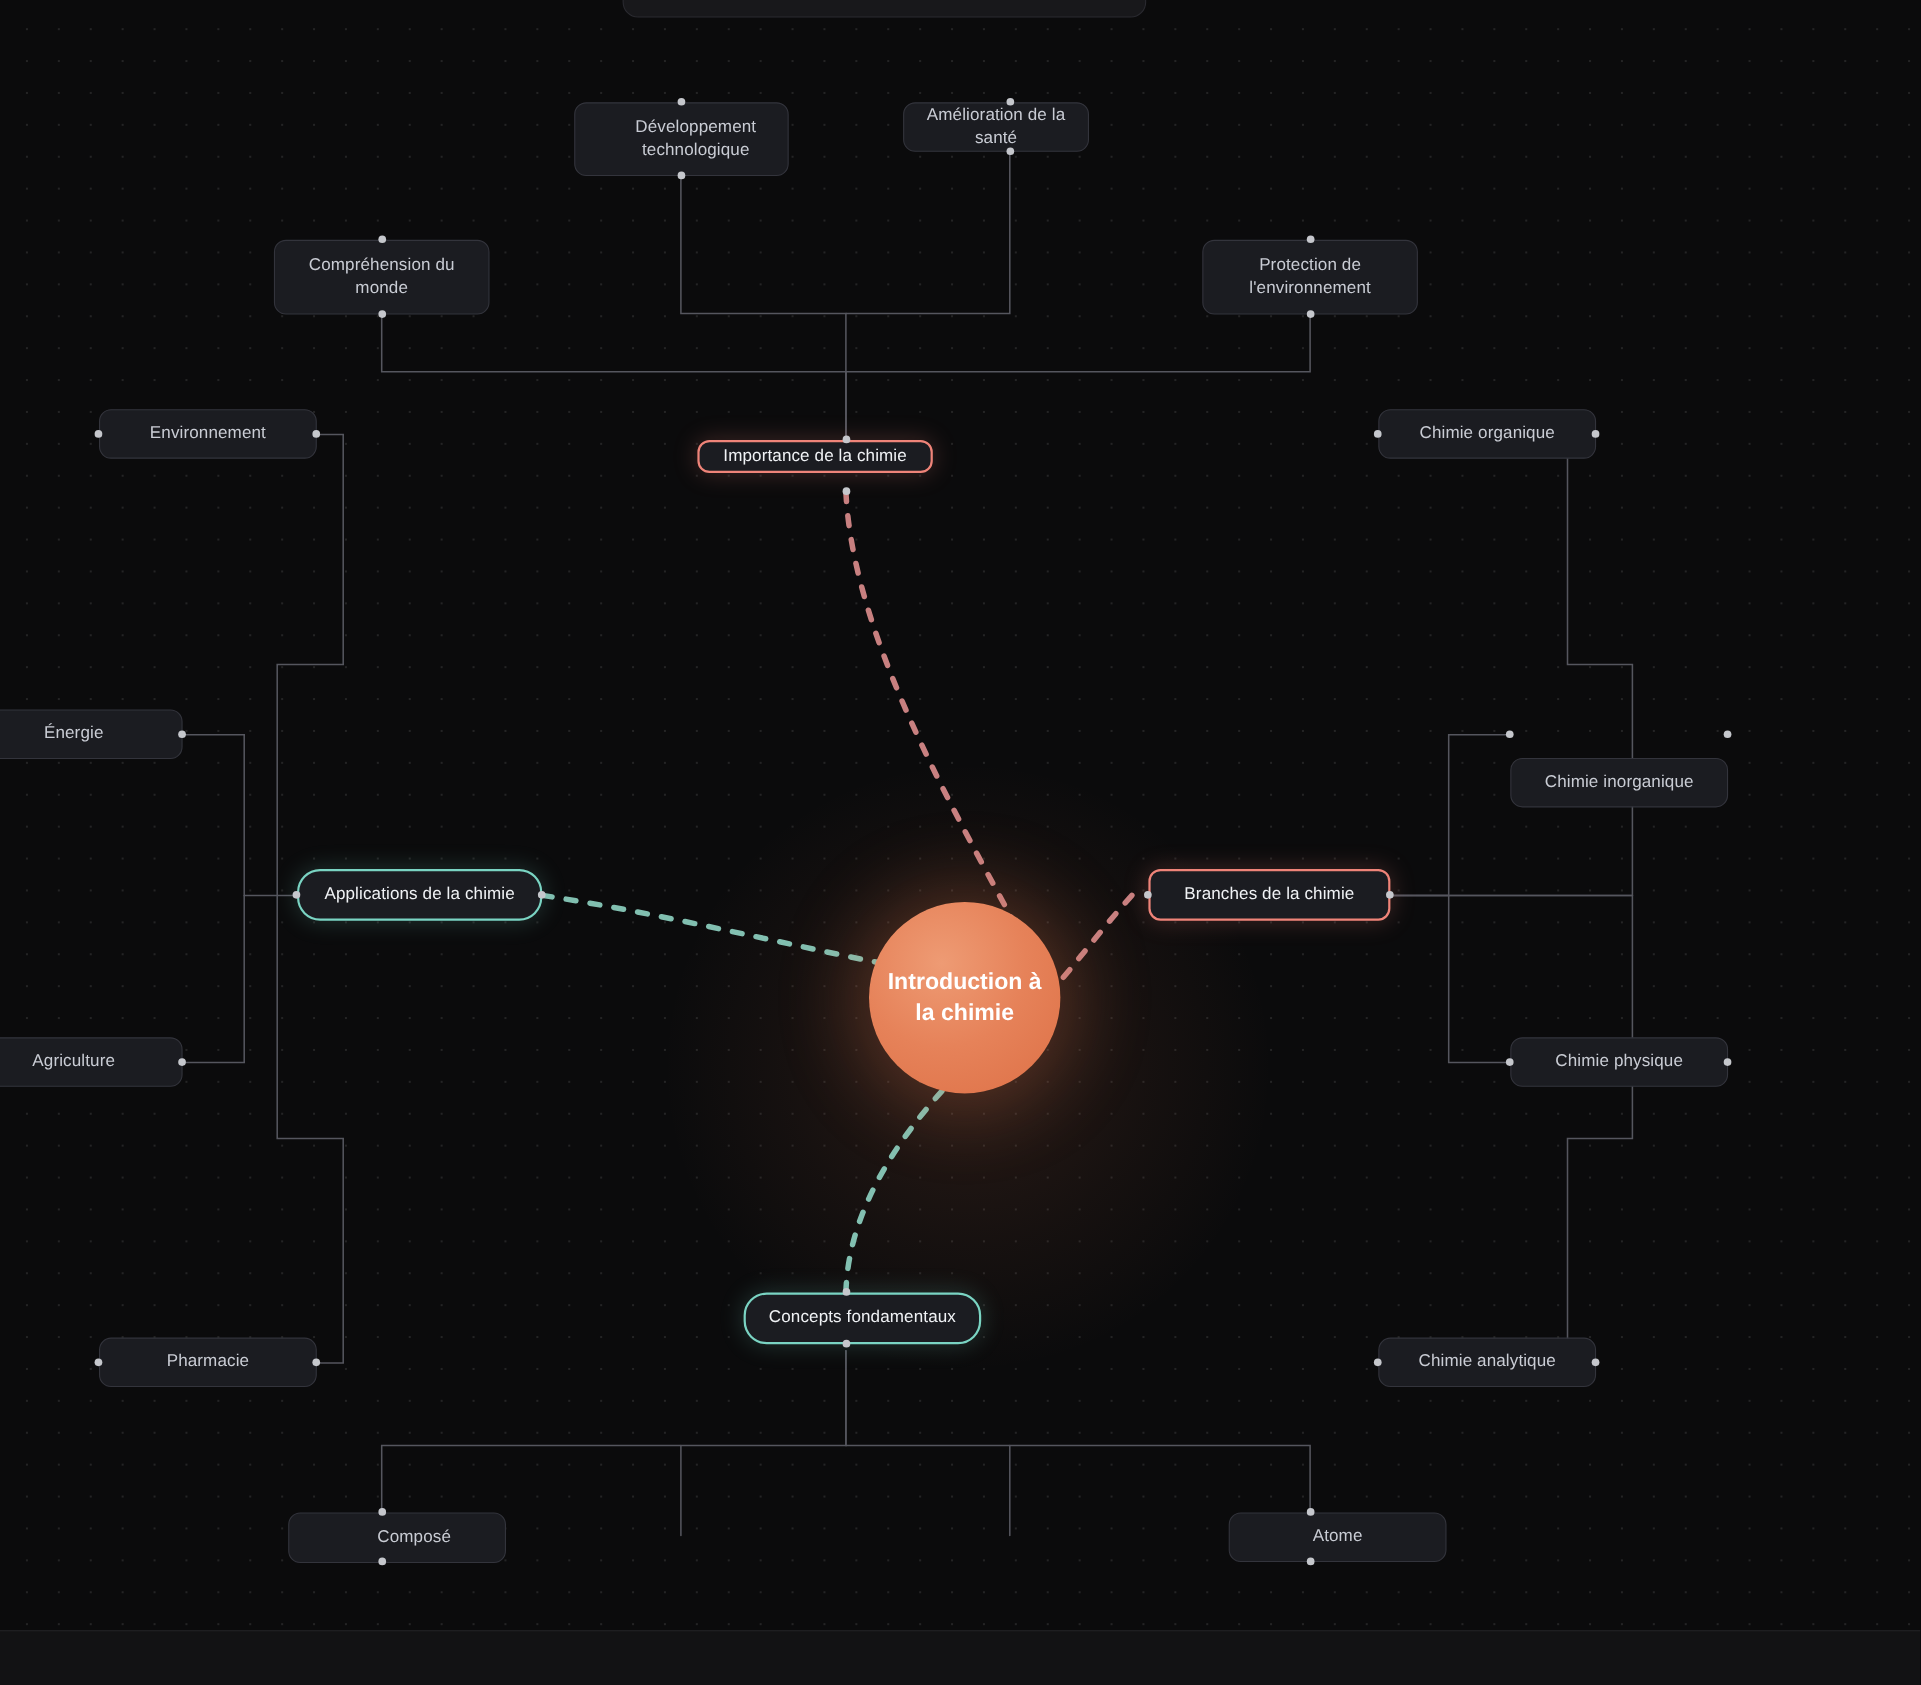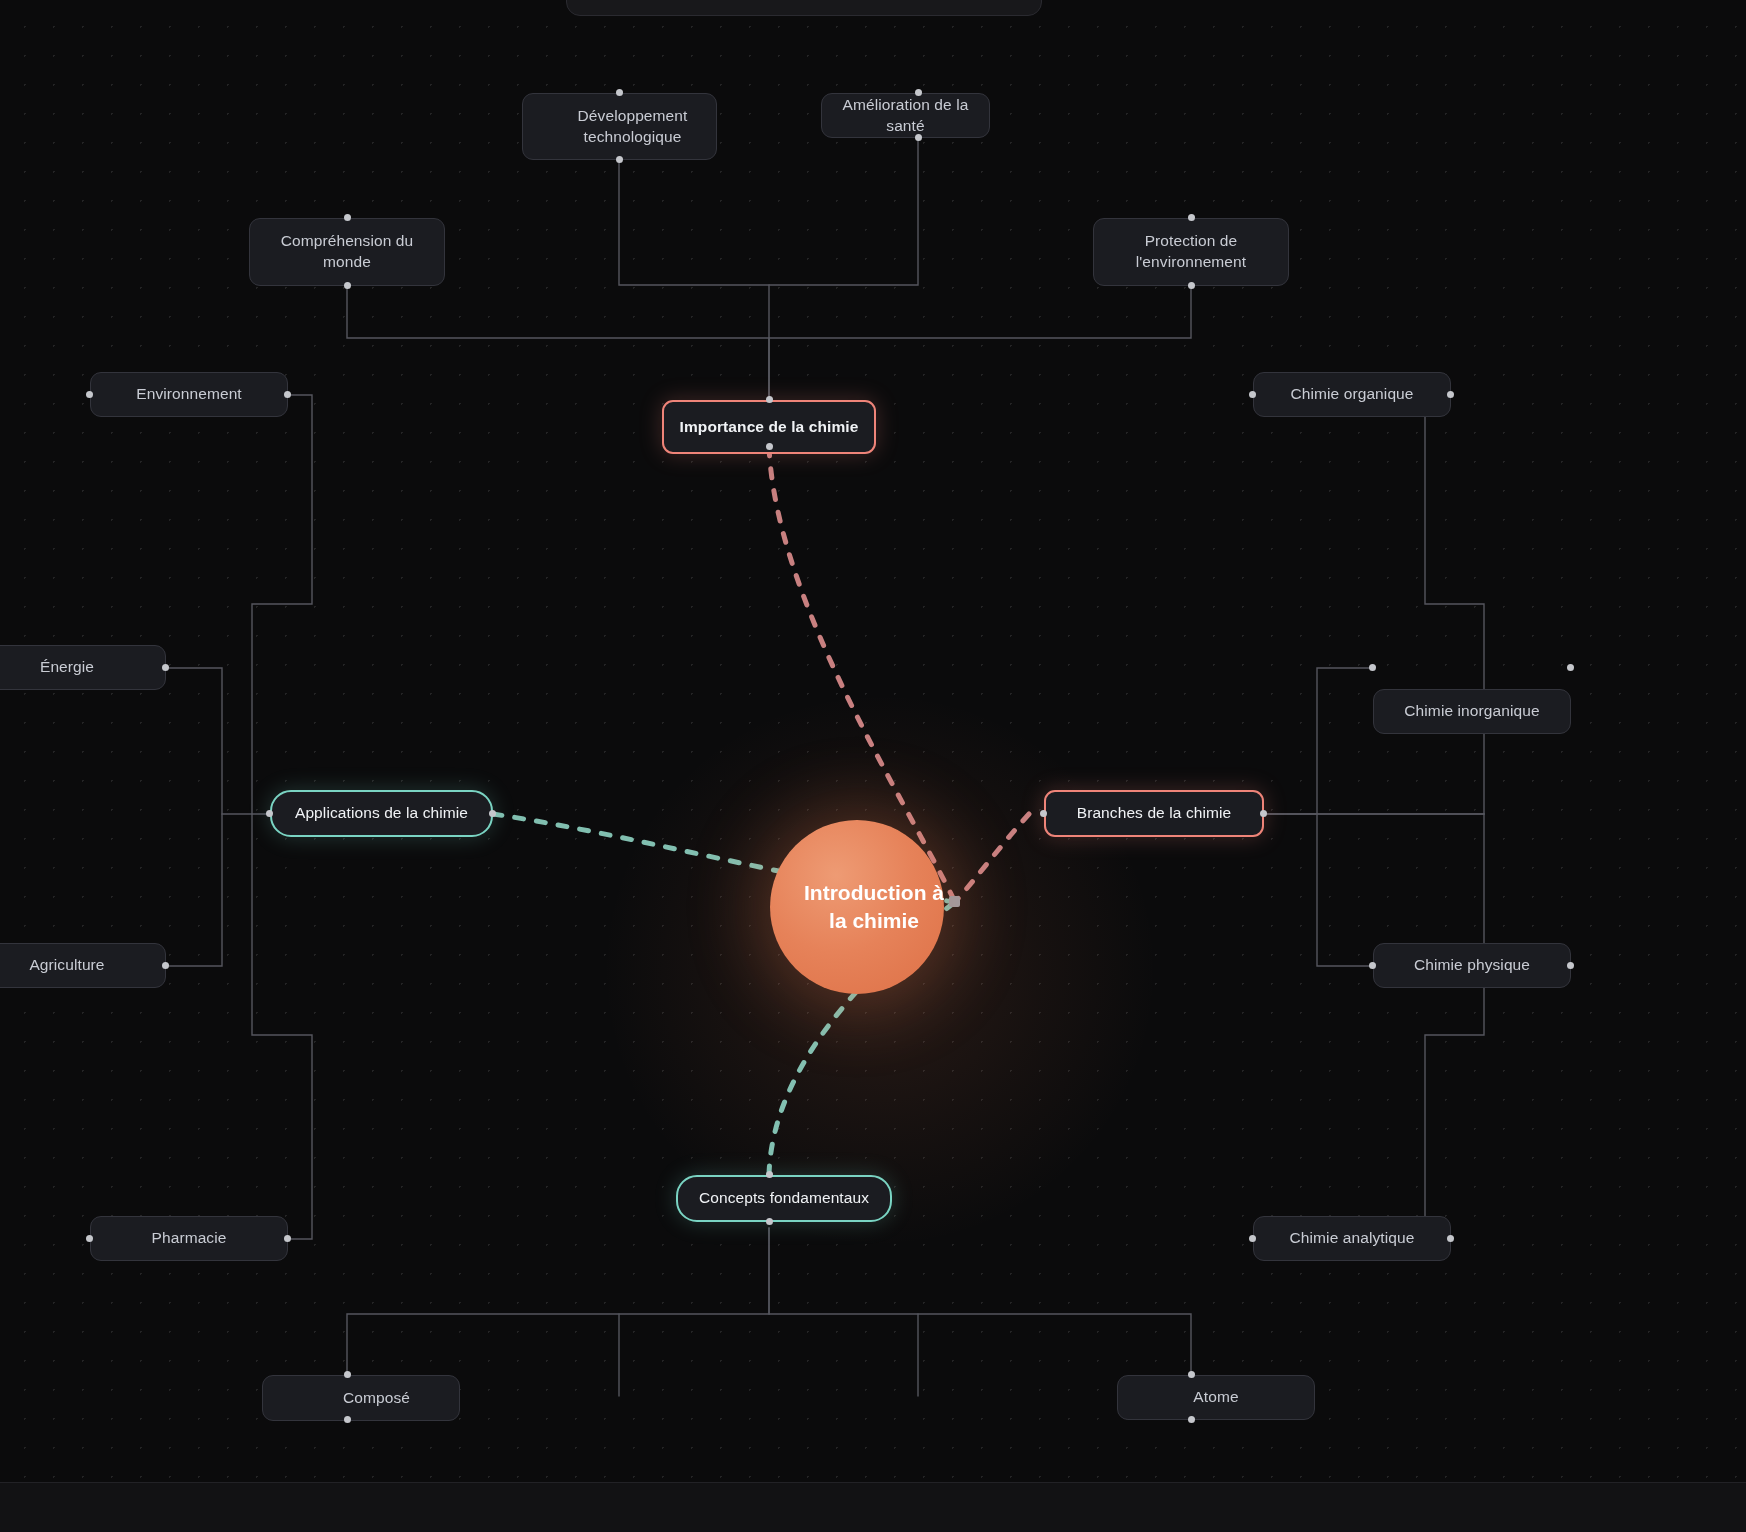--- a/index.html
+++ b/index.html
@@ -85,31 +85,31 @@
   }
   .node.accent-teal {
     border-color: #7ad4c3;
     box-shadow: 0 0 22px 1px rgba(122,212,195,0.20);
     border-radius: 21px;
   }
 
   
   #root-node {
     position: absolute;
-    left: 770px; top: 820px;
+    left: 790px; top: 820px;
     width: 174px; height: 174px;
     border-radius: 50%;
     background: radial-gradient(circle at 38% 32%, #ee9b74 0%, #e68259 48%, #dd7046 100%);
     color: #ffffff;
     font-size: 21px;
     font-weight: bold;
     line-height: 1.32;
     display: flex;
     align-items: center;
-    justify-content: flex-end;
+    justify-content: center;
     text-align: center;
     box-shadow: 0 0 70px 14px rgba(226,123,80,0.28);
   }
 
   
   .port {
     position: absolute;
     width: 7px; height: 7px;
     border-radius: 50%;
     background: #c5c7cc;
@@ -164,21 +164,21 @@
     <rect x="949" y="896" width="11" height="11" rx="2" fill="#9b9da4"></rect>
   </svg>
 
   <div id="root-node">
     <span>
       <span>Introduction à</span><br>
       <span>la chimie</span>
     </span>
   </div>
 
-  <div class="node branch accent-red" style="left:662px; top:400px; width:214px; height:54px;font-weight:bold;">
+  <div class="node branch accent-red" style="left:634px; top:400px; width:214px; height:30px;">
     <span>Importance de la chimie</span>
   </div>
   <div class="port" style="left:766px; top:396px;"></div>
   <div class="port" style="left:766px; top:443px;"></div>
 
   <div class="node branch accent-teal" style="left:270px; top:790px; width:223px; height:47px;">
     <span>Applications de la chimie</span>
   </div>
   <div class="port" style="left:266px; top:810px;"></div>
   <div class="port" style="left:489px; top:810px;"></div>

